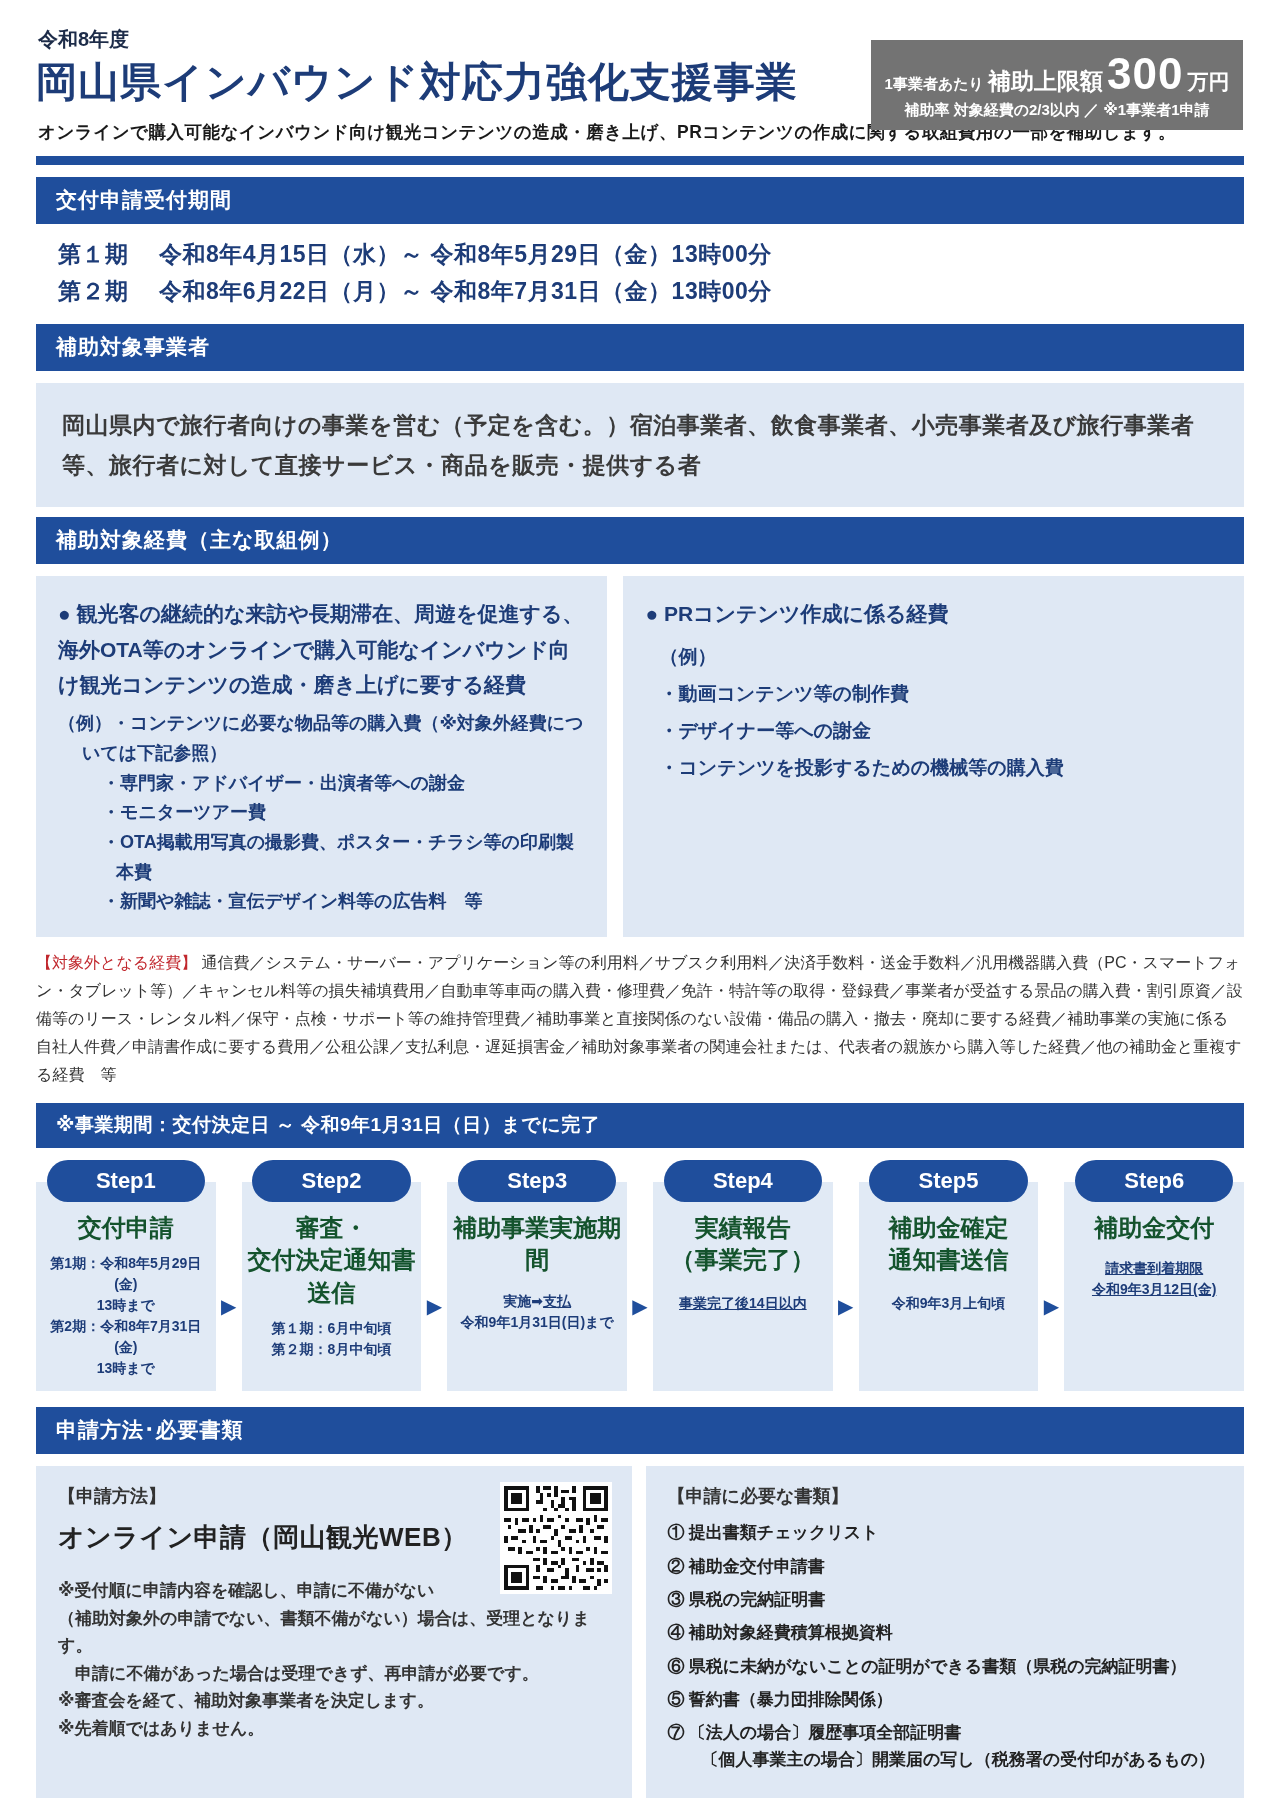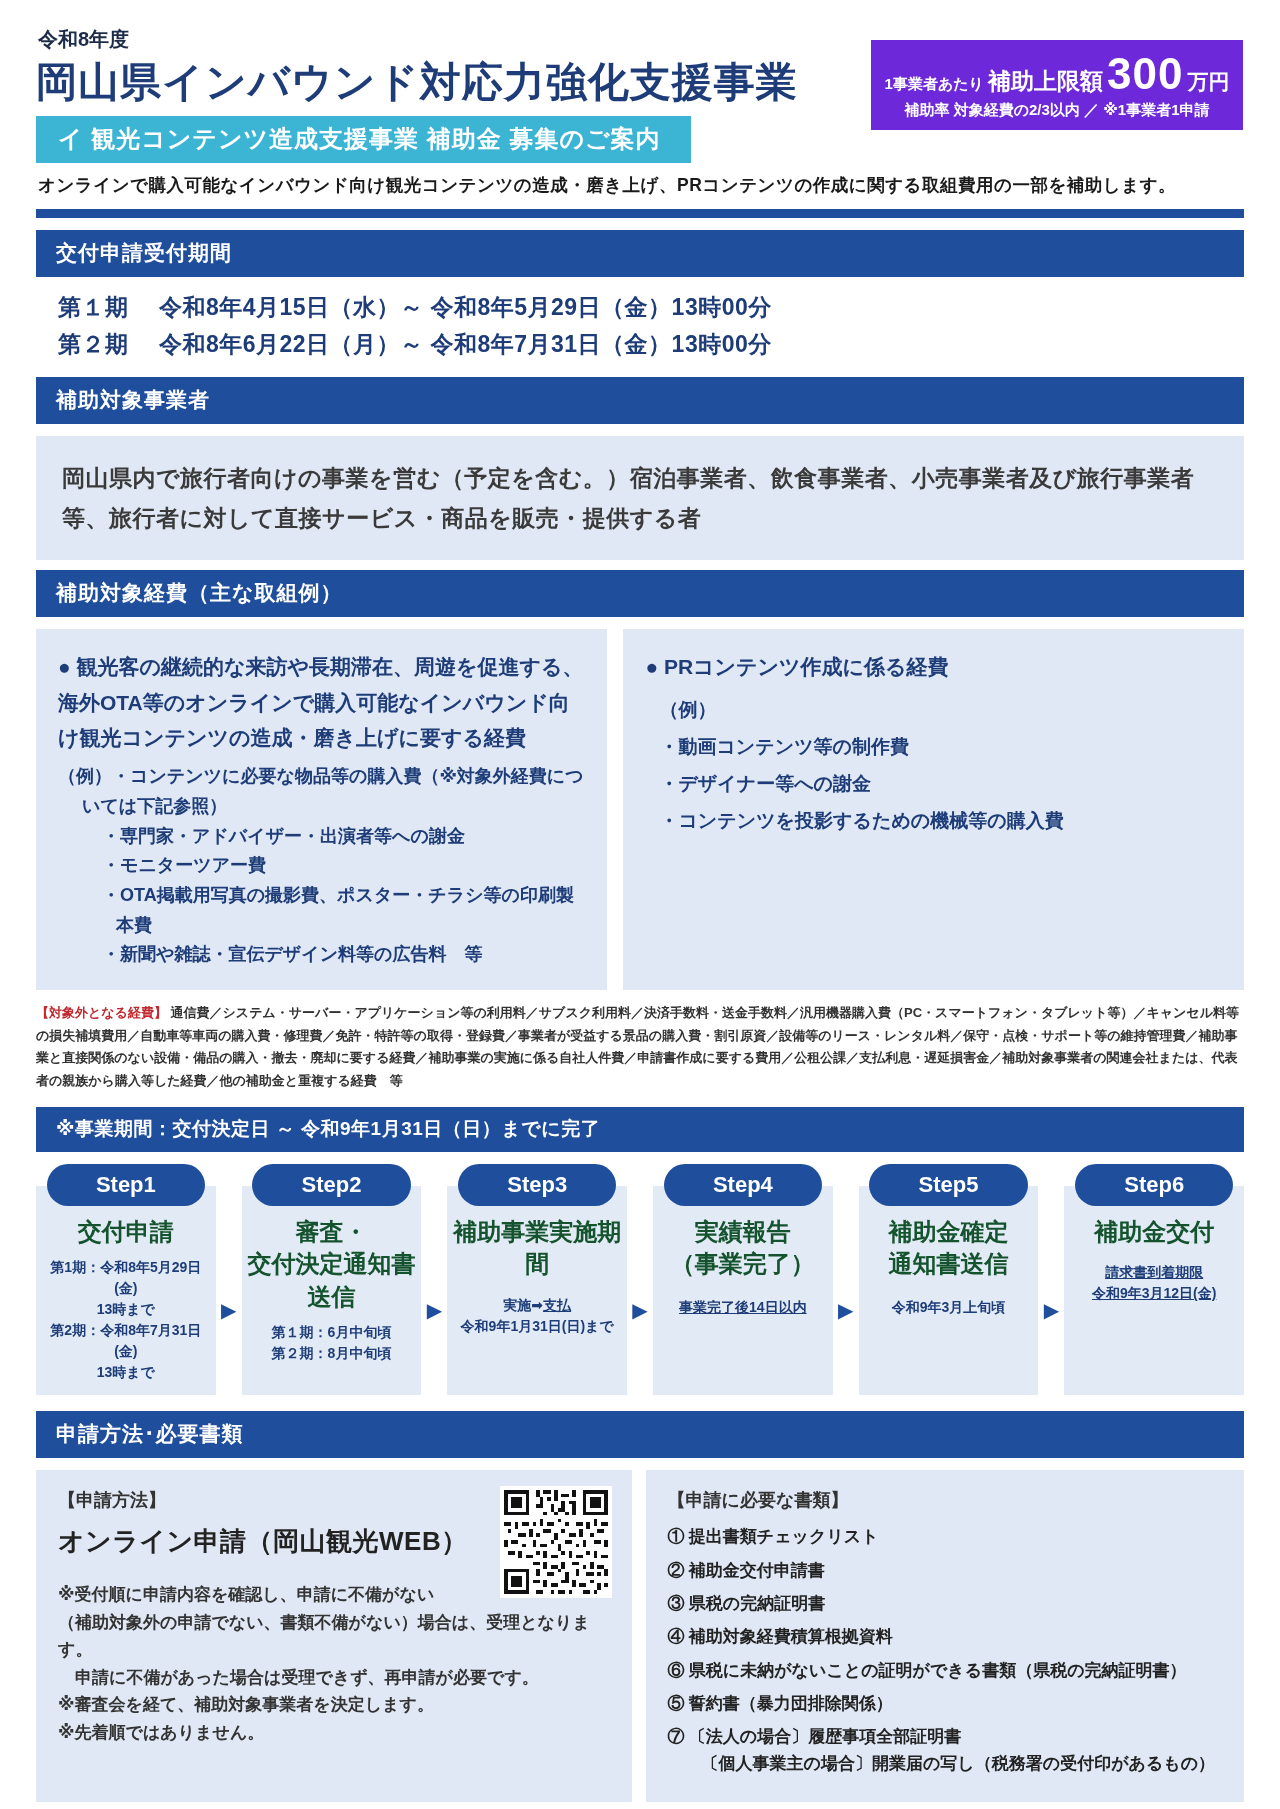--- a/index.html
+++ b/index.html
@@ -14,21 +14,21 @@
 
   
   .header { position:relative; margin-bottom:10px; }
   .fiscal-year { font-size:20px; font-weight:bold; color:#1d2c49; margin-left:2px; }
   .main-title { font-size:41px; font-weight:bold; color:#1d3c78; letter-spacing:1px; margin-top:2px; }
   .sub-banner {
     display:inline-block; background:#3cb4d4; color:#fff; font-weight:bold;
     font-size:24px; padding:7px 30px 8px 22px; margin-top:6px; letter-spacing:1px;
   }
   .grant-box {
-    position:absolute; top:14px; right:1px; width:372px; background:#6d28d9;
+    position:absolute; top:14px; right:1px; width:372px; background:#737373;
     color:#fff; text-align:center; padding:12px 8px 10px 8px;
   }
   .grant-line1 { display:flex; align-items:baseline; justify-content:center; gap:4px; }
   .grant-prefix { font-size:15px; font-weight:bold; }
   .grant-label { font-size:23px; font-weight:bold; }
   .grant-amount { font-size:44px; font-weight:bold; line-height:1; letter-spacing:1px; }
   .grant-unit { font-size:21px; font-weight:bold; }
   .grant-line2 { font-size:15px; font-weight:bold; margin-top:4px; }
 
   .intro { font-size:17.5px; font-weight:bold; color:#1a1a1a; margin:10px 0 12px 2px; letter-spacing:0.5px; }
@@ -56,21 +56,21 @@
   
   .expense-grid { display:grid; grid-template-columns:47.3% 1fr; gap:16px; margin-bottom:12px; }
   .expense-box { background:#dfe8f4; padding:20px 22px; }
   .expense-heading { font-size:21px; font-weight:bold; color:#1d3c78; line-height:1.7; }
   .expense-items { list-style:none; margin-top:6px; }
   .expense-items li { font-size:18px; font-weight:bold; color:#1d3c78; line-height:1.65; }
   .ind1 { padding-left:58px; text-indent:-14px; }
   .ind0 { padding-left:24px; text-indent:-24px; }
   .pr-items li { font-size:19px; line-height:1.95; padding-left:14px; }
 
-  .excluded { font-size:13px; line-height:1.75; color:#333; font-weight:bold; margin-bottom:14px; }
+  .excluded { font-size:16px; line-height:1.75; color:#333; font-weight:normal; margin-bottom:14px; }
   .excluded .label { color:#c1272d; }
 
   
   .note-right { font-size:19px; letter-spacing:0.5px; }
   .steps-row { display:flex; align-items:stretch; margin:2px 0 16px 0; }
   .step-card { flex:1; display:flex; flex-direction:column; }
   .step-pill {
     background:#1f4e9c; color:#fff; font-weight:bold; font-size:22px; text-align:center;
     border-radius:26px; padding:8px 0; width:88%; margin:0 auto; position:relative; z-index:1;
   }
@@ -96,21 +96,20 @@
 </style>
 </head>
 <body>
 
 <div class="page">
   <div class="content">
 
     <div class="header">
       <div class="fiscal-year">令和8年度</div>
       <div class="main-title">岡山県インバウンド対応力強化支援事業</div>
-      <div class="sub-banner">イ 観光コンテンツ造成支援事業 補助金 募集のご案内</div>
       <div class="grant-box">
         <div class="grant-line1">
           <span class="grant-prefix">1事業者あたり</span>
           <span class="grant-label">補助上限額</span>
           <span class="grant-amount">300</span>
           <span class="grant-unit">万円</span>
         </div>
         <div class="grant-line2">補助率 対象経費の2/3以内 ／ ※1事業者1申請</div>
       </div>
     </div>

